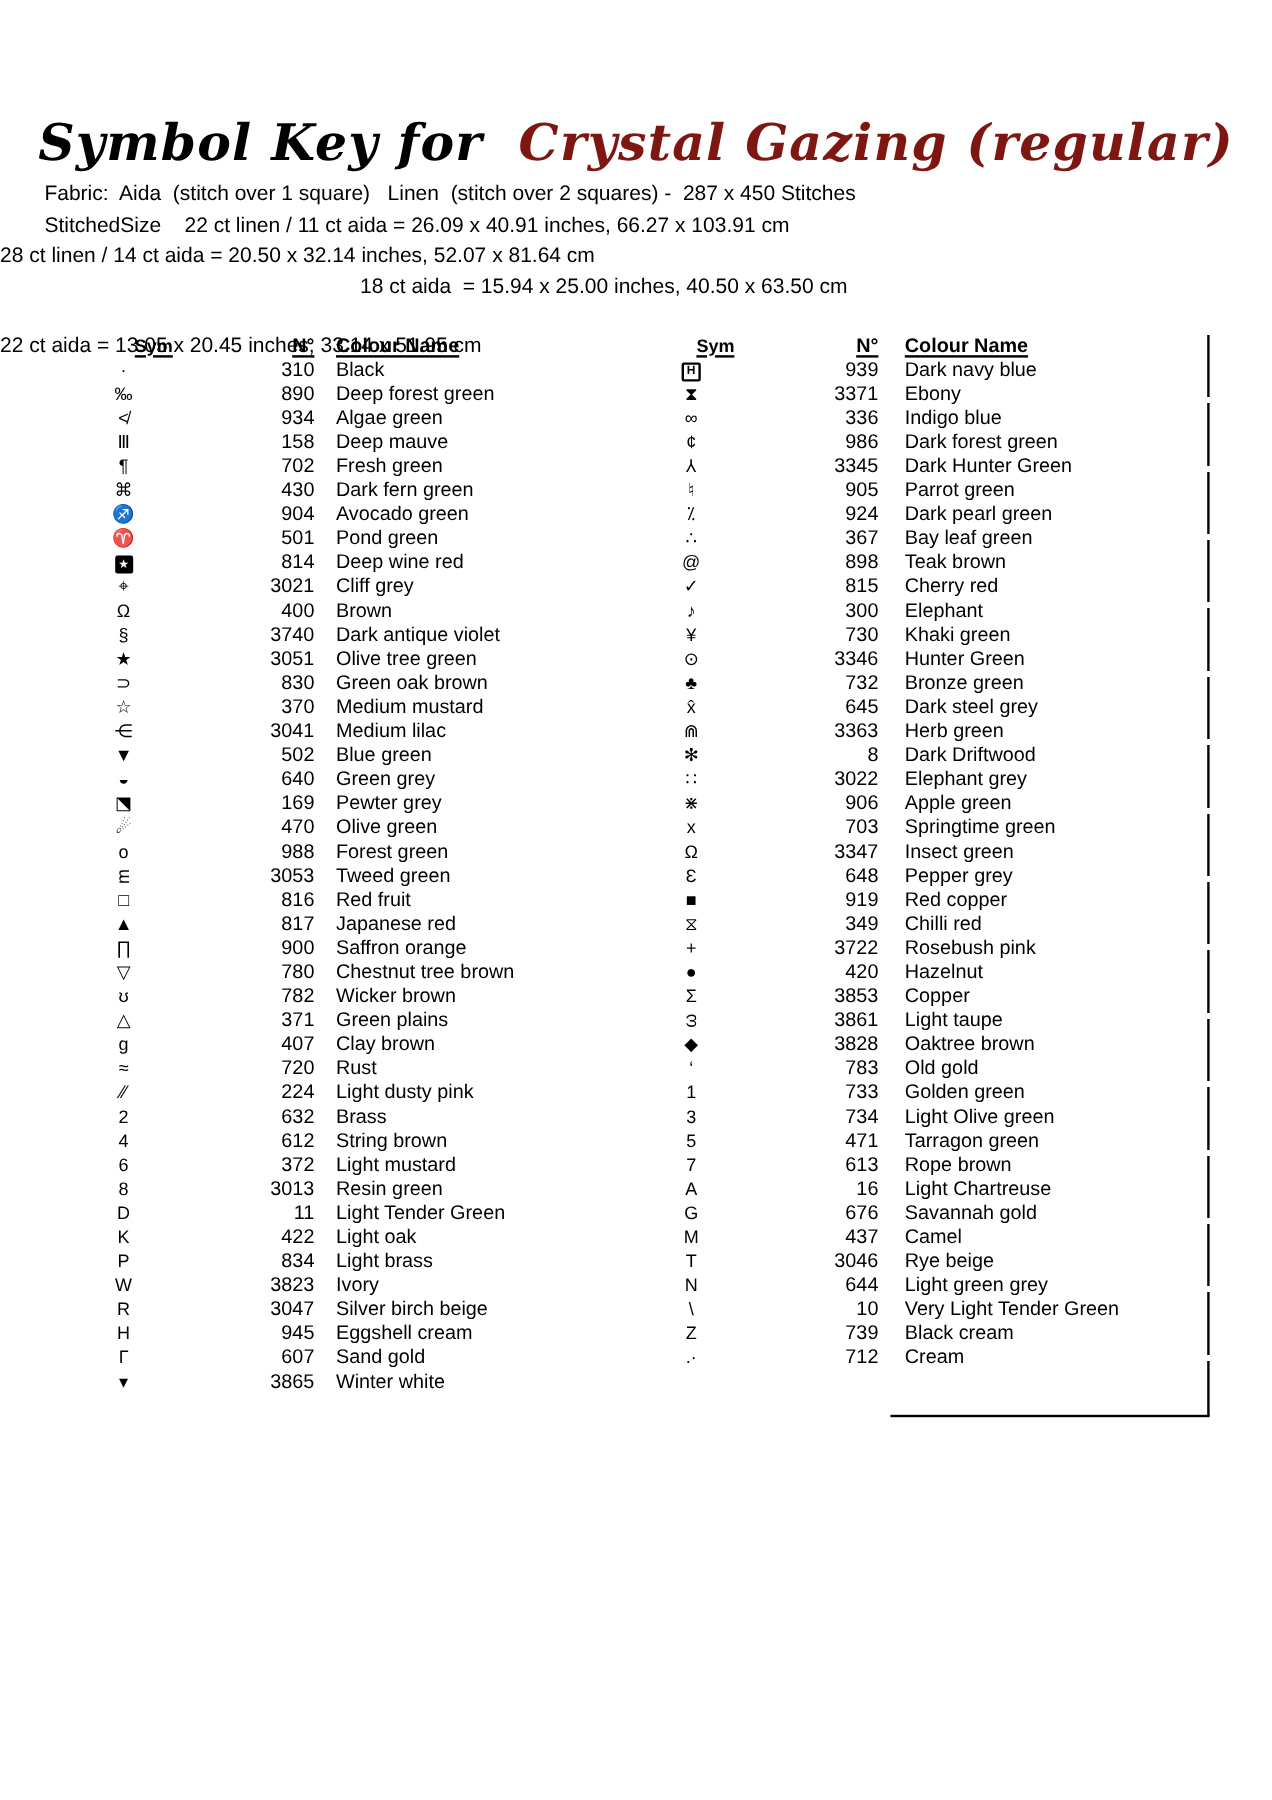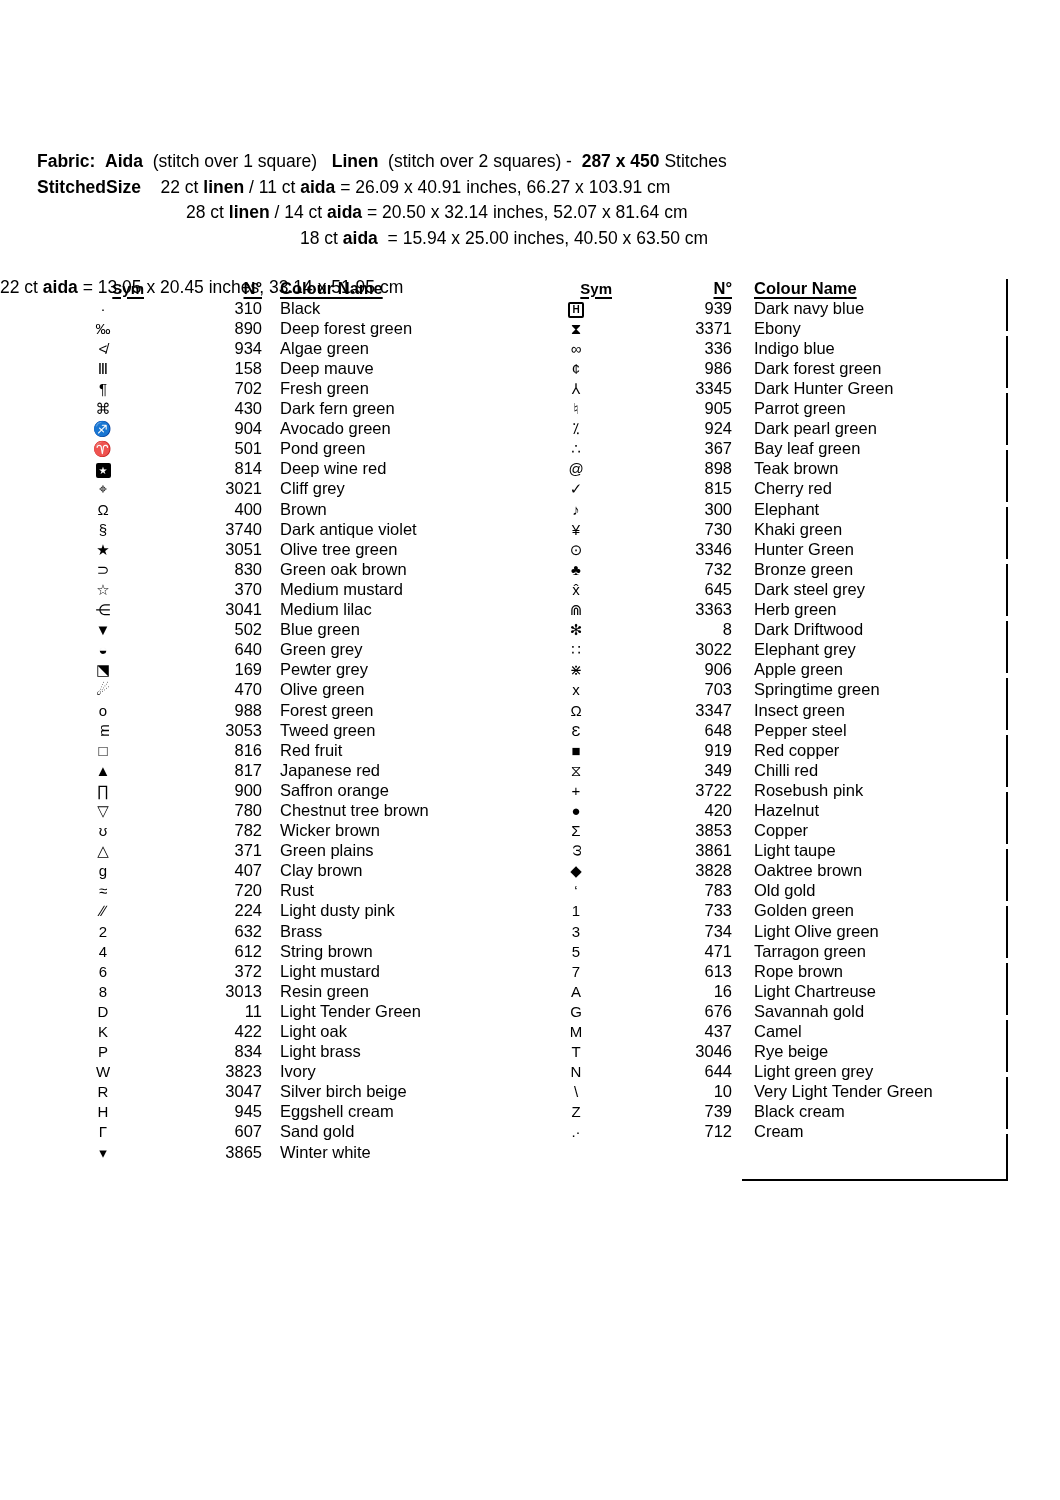--- a/index.html
+++ b/index.html
@@ -10,24 +10,24 @@
   
   .title{
     position:absolute;top:94px;left:0;width:100%;text-align:center;
     font-family:"DejaVu Serif", serif;font-style:italic;font-weight:bold;
     font-size:42px;letter-spacing:1px;white-space:nowrap;
   }
   .title .t-red{margin-left:14px;}
   
   .header-lines{position:absolute;top:149px;left:0;width:100%;
     font-size:17.5px;line-height:25.6px;white-space:pre;}
-  .hline .b{font-weight:bold;}
+  .hline .b{font-weight:normal;}
   .hline:nth-child(1){padding-left:37px;}
   .hline:nth-child(2){padding-left:37px;}
-  .hline:nth-child(3){padding-left:186px;}
+  .hline:nth-child(3){}
   .hline:nth-child(4){padding-left:300px;}
   .hline:nth-child(5){margin-top:24px;}
   
   .col{position:absolute;top:278px;}
   .col-left{left:62px;}
   .col-right{left:540px;}
   .krow{display:flex;align-items:center;height:20.1px;font-size:16.5px;white-space:nowrap;}
   .sym{width:82px;text-align:center;font-size:15px;}
   .col-right .sym{width:72px;}
   .num{width:118px;text-align:right;}
@@ -46,20 +46,24 @@
     position:absolute;left:1006px;top:279px;width:2px;height:901px;
     background:repeating-linear-gradient(180deg,#000 0 52px,transparent 52px 57px);
   }
   .frame-hline{position:absolute;left:742px;top:1179px;width:266px;height:2px;background:#000;}
 </style>
 </head>
 <body>
 
 <div class="page">
 
+  <div class="title">
+    <span class="t-black">Symbol Key for</span>
+    <span class="t-red" style="color: rgb(126, 23, 18);">Crystal Gazing (regular)</span>
+  </div>
 
   <div class="header-lines" id="header-lines"><div class="hline"><span class="b">Fabric:</span><span>  </span><span class="b">Aida</span><span>  (stitch over 1 square)   </span><span class="b">Linen</span><span>  (stitch over 2 squares) -  </span><span class="b">287 x 450</span><span> Stitches</span></div><div class="hline"><span class="b">StitchedSize</span><span>    22 ct </span><span class="b">linen</span><span> / 11 ct </span><span class="b">aida</span><span> = 26.09 x 40.91 inches, 66.27 x 103.91 cm</span></div><div class="hline"><span>28 ct </span><span class="b">linen</span><span> / 14 ct </span><span class="b">aida</span><span> = 20.50 x 32.14 inches, 52.07 x 81.64 cm</span></div><div class="hline"><span>18 ct </span><span class="b">aida</span><span>  = 15.94 x 25.00 inches, 40.50 x 63.50 cm</span></div><div class="hline"><span>22 ct </span><span class="b">aida</span><span> = 13.05 x 20.45 inches, 33.14 x 51.95 cm</span></div></div>
 
   <div class="key">
     <div class="col col-left" id="col-0">
         <div class="krow khead">
           <span class="sym">Sym</span>
           <span class="num">N°</span>
           <span class="name"><span>Colour Name</span></span>
         </div>
@@ -386,21 +390,21 @@
           <span class="name">Springtime green</span>
         </div>
         <div class="krow">
           <span class="sym"><span class="g">Ω</span></span>
           <span class="num">3347</span>
           <span class="name">Insect green</span>
         </div>
         <div class="krow">
           <span class="sym"><span class="g">Ɛ</span></span>
           <span class="num">648</span>
-          <span class="name">Pepper steel</span>
+          <span class="name">Pepper grey</span>
         </div>
         <div class="krow">
           <span class="sym"><span class="g">■</span></span>
           <span class="num">919</span>
           <span class="name">Red copper</span>
         </div>
         <div class="krow">
           <span class="sym"><span class="g">⧖</span></span>
           <span class="num">349</span>
           <span class="name">Chilli red</span>

